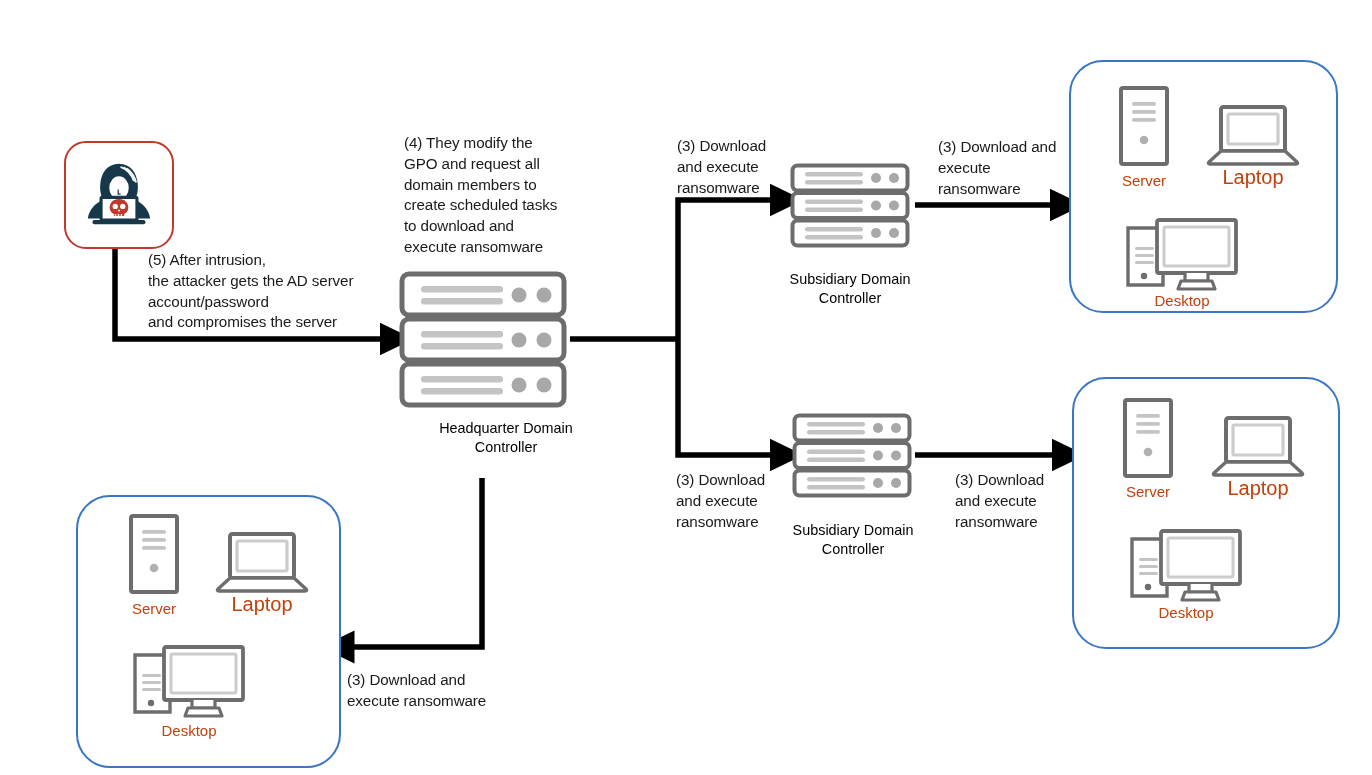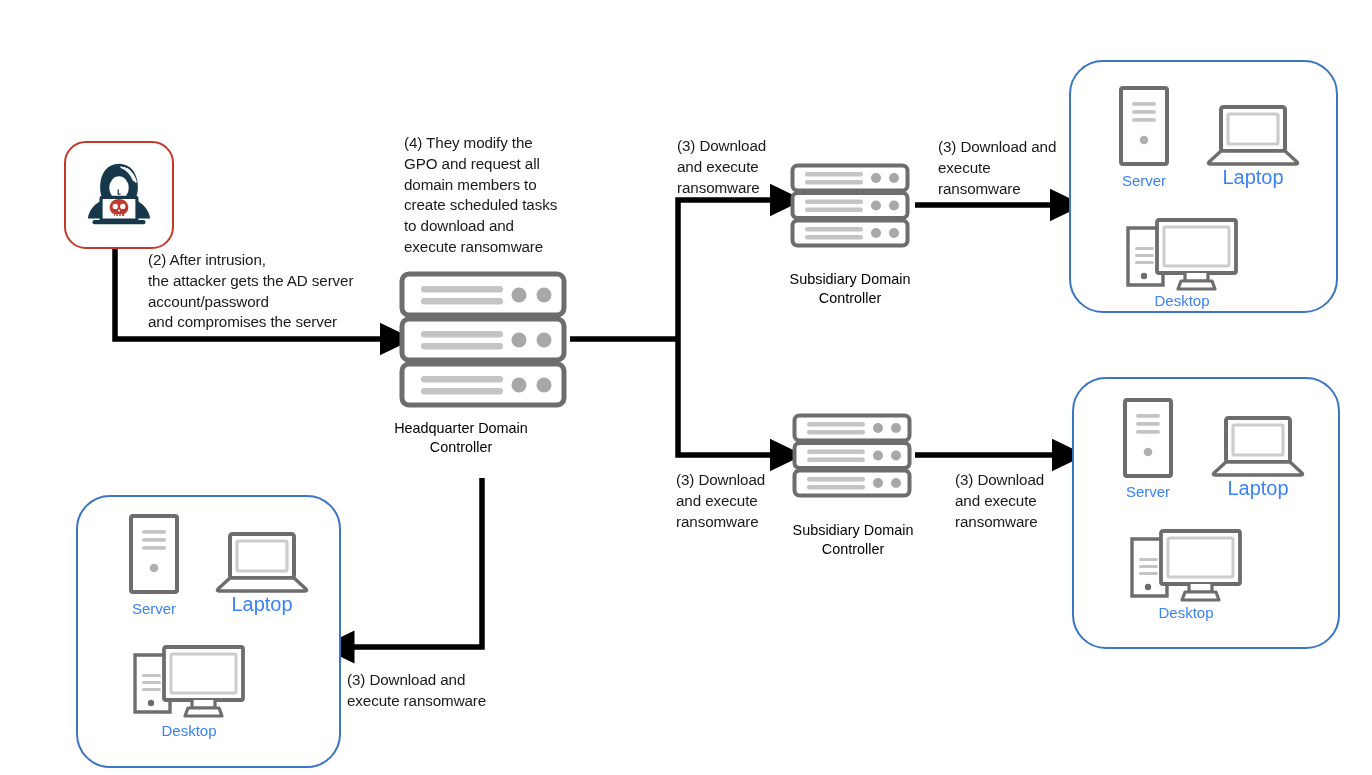--- a/index.html
+++ b/index.html
@@ -37,21 +37,21 @@
     line-height: 19px;
     font-weight: normal;
     color: #000000;
     text-align: center;
     white-space: pre-line;
   }
   .device-label {
     position: absolute;
     font-size: 15px;
     line-height: 18px;
-    color: #3b82f6;
+    color: #c2410c;
     text-align: center;
     white-space: nowrap;
   }
   .device-label.big { font-size: 20px; }
 
   
   .group-box {
     position: absolute;
     border: 2.2px solid #3a76c4;
     border-radius: 34px;
@@ -144,21 +144,21 @@
         <circle cx="-4.8" cy="-1.4" r="3.4" fill="#ffffff"></circle>
         <circle cx="4.8" cy="-1.4" r="3.4" fill="#ffffff"></circle>
         <path d="M-1.6,3 L1.6,3 L0,6 Z" fill="#ffffff"></path>
         <rect x="-5.4" y="8.4" width="1.9" height="3.4" fill="#ffffff"></rect>
         <rect x="-1.6" y="8.4" width="1.9" height="3.4" fill="#ffffff"></rect>
         <rect x="2.2" y="8.4" width="1.9" height="3.4" fill="#ffffff"></rect>
       </g>
     </svg>
   </div>
 
-  <div class="note" style="left:148px; top:250px; width:300px;">(2) After intrusion,
+  <div class="note" style="left:148px; top:250px; width:300px;">(5) After intrusion,
 the attacker gets the AD server
 account/password
 and compromises the server</div>
 
   <div class="note" style="left:404px; top:133px; width:190px;">(4) They modify the
 GPO and request all
 domain members to
 create scheduled tasks
 to download and
 execute ransomware</div>
@@ -200,21 +200,21 @@
       <g fill="#a8a8a8">
         <circle cx="120" cy="24" r="7.5"></circle>
         <circle cx="145" cy="24" r="7.5"></circle>
         <circle cx="120" cy="69" r="7.5"></circle>
         <circle cx="145" cy="69" r="7.5"></circle>
         <circle cx="120" cy="114" r="7.5"></circle>
         <circle cx="145" cy="114" r="7.5"></circle>
       </g>
     </svg>
   </div>
-  <div class="dc-label" style="left:361px; top:419px; width:200px;">Headquarter Domain
+  <div class="dc-label" style="left:406px; top:419px; width:200px;">Headquarter Domain
 Controller</div>
 
   <div class="abs" style="left:790px; top:163px; width:120px; height:85px;">
     <svg width="120" height="85" viewBox="0 0 120 85">
       <g stroke="#6d6d6d" stroke-width="4" fill="#ffffff">
         <rect x="2.5" y="2.5" width="115" height="25" rx="5"></rect>
         <rect x="2.5" y="30" width="115" height="25" rx="5"></rect>
         <rect x="2.5" y="57.5" width="115" height="25" rx="5"></rect>
       </g>
       <g fill="#c4c4c4">

